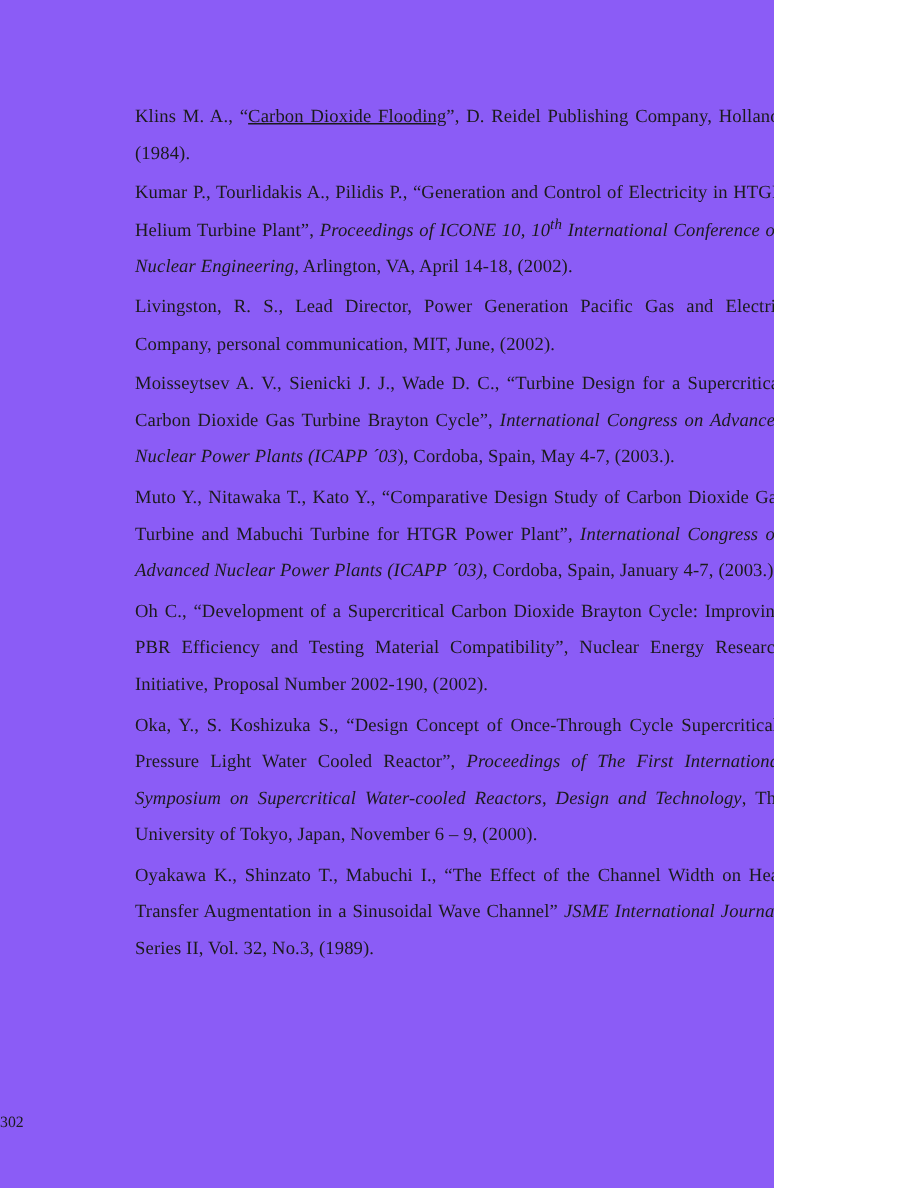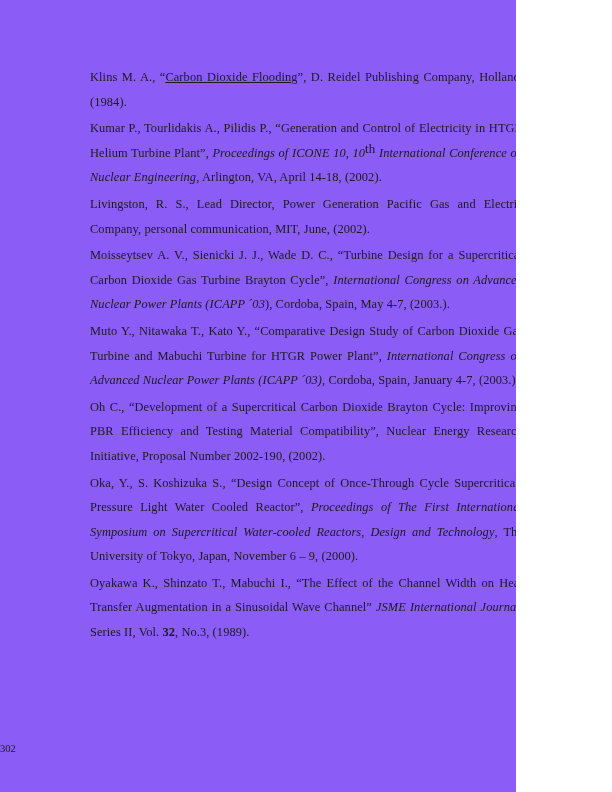--- a/index.html
+++ b/index.html
@@ -25,23 +25,24 @@
   }
   p.ref {
     margin: 0 0 2px 0;
     font-size: 12.4px;
     line-height: 24.6px;
     text-align: justify;
     letter-spacing: 0.1px;
   }
   .u { text-decoration: underline; }
   .i { font-style: italic; }
-  .b { font-weight: bold; }
+  .b { font-weight: normal; }
   .sup {
-    font-size: 13px;
+    font-style: italic;
+    font-size: 10px;
     vertical-align: 4.5px;
     line-height: 0;
   }
   .footer {
     position: absolute;
     top: 743px;
     left: 0;
     width: 612px;
     text-align: left;
     font-size: 10.5px;

